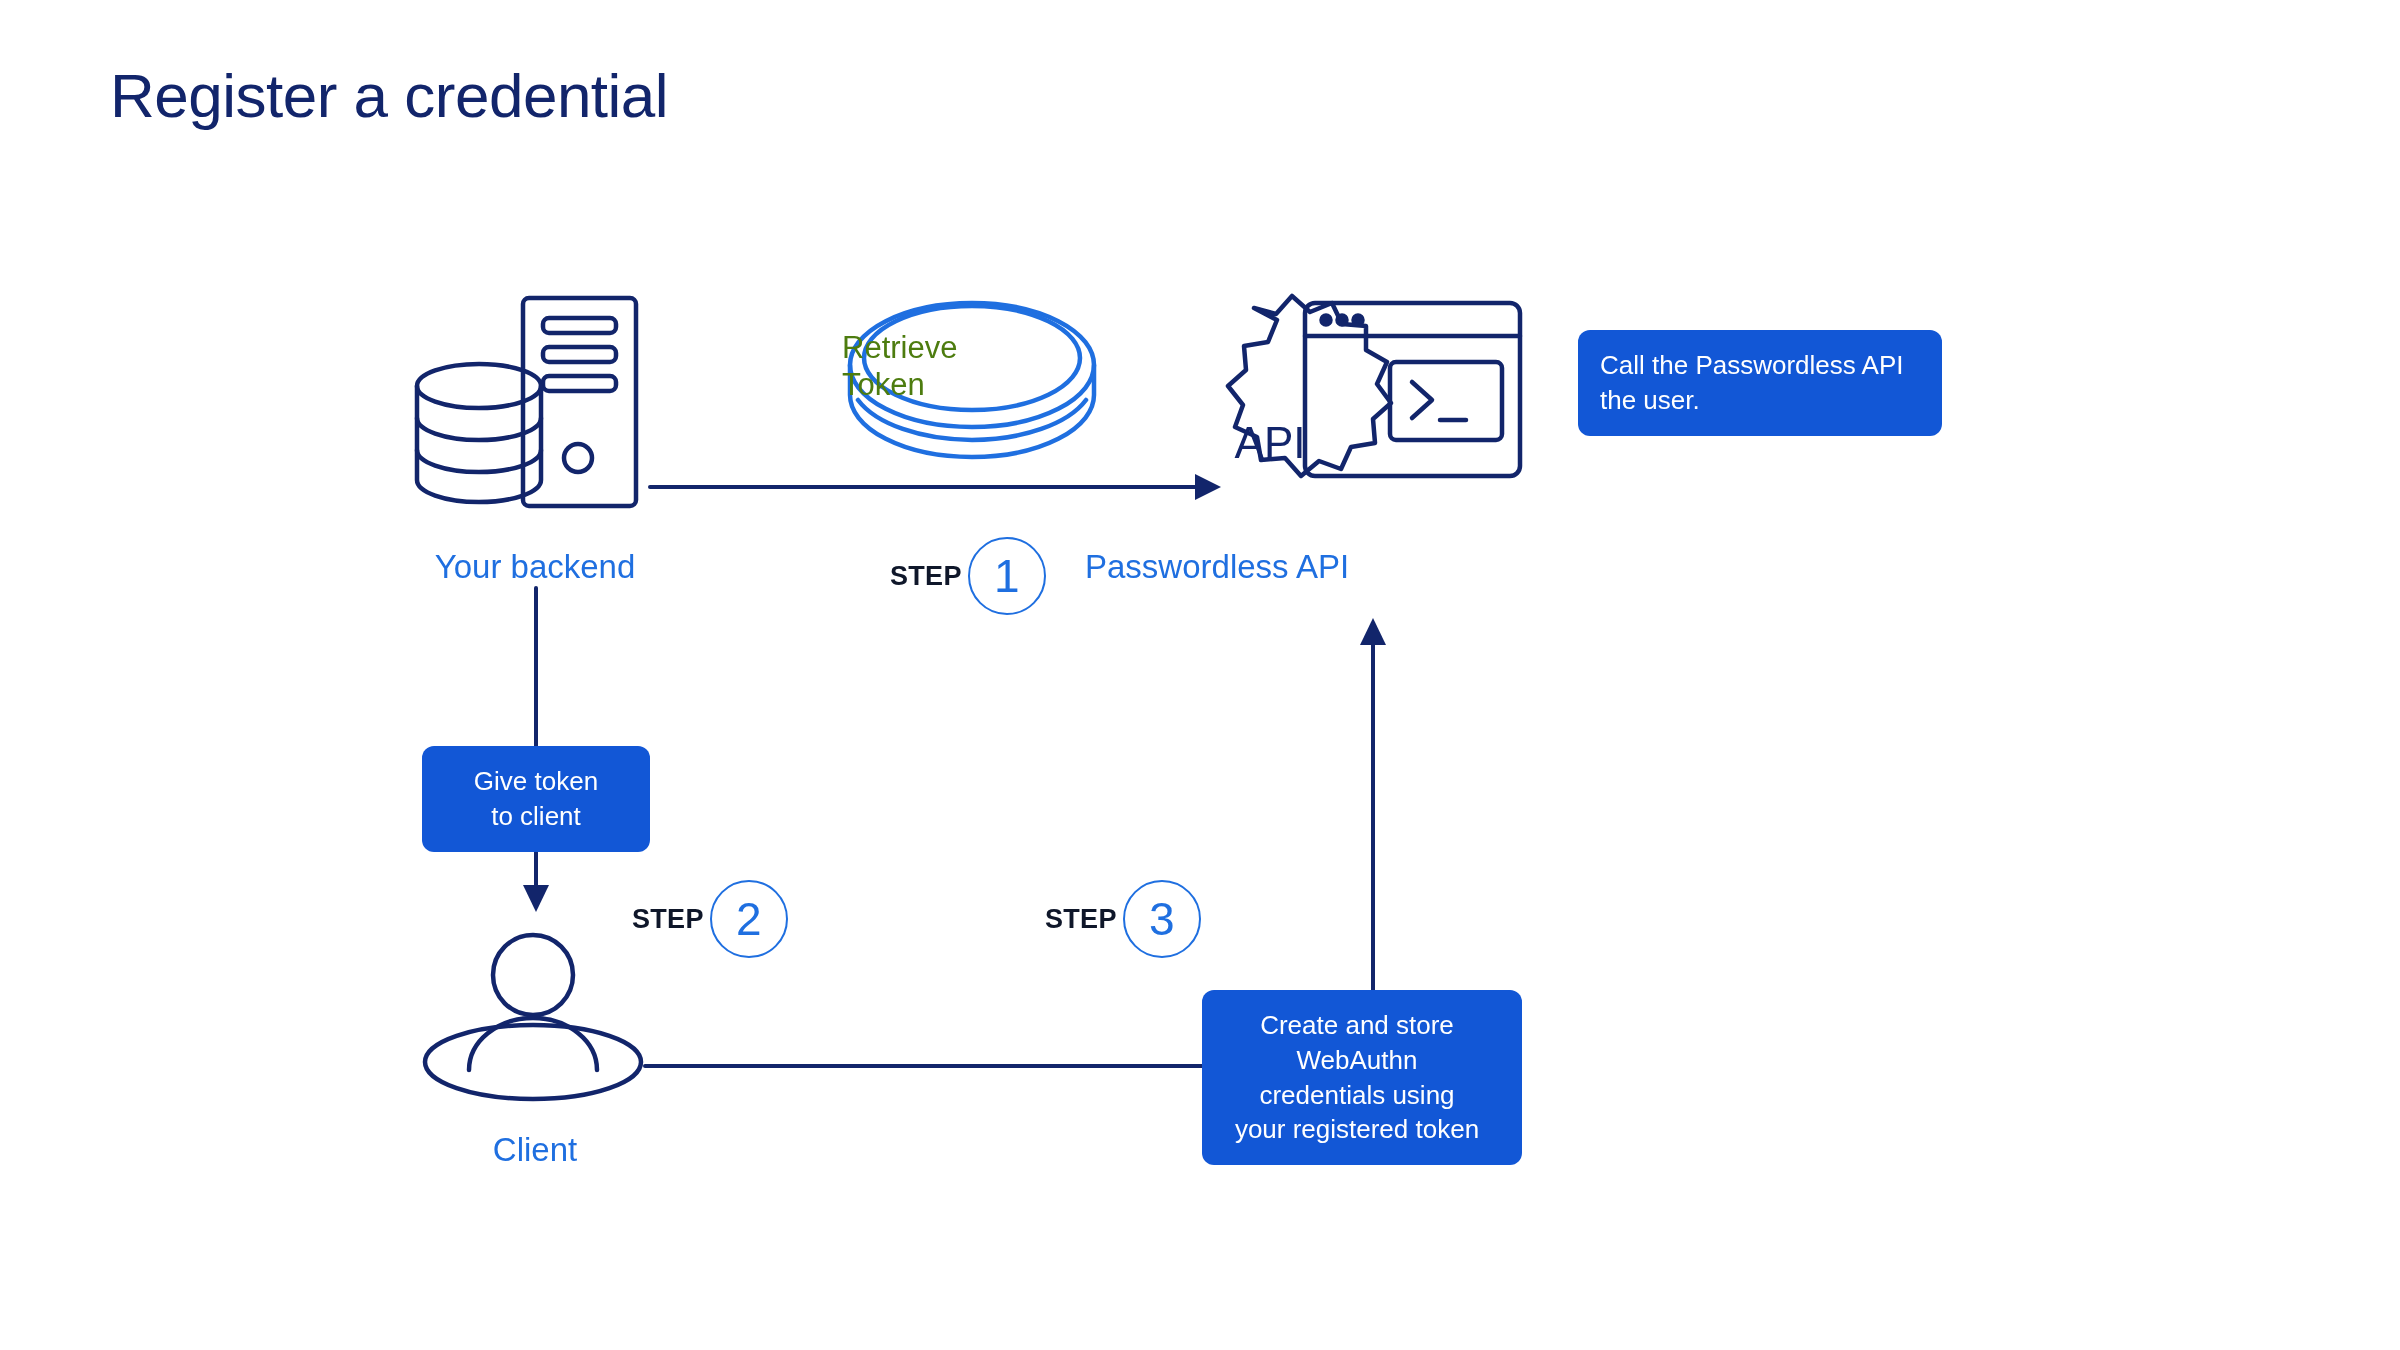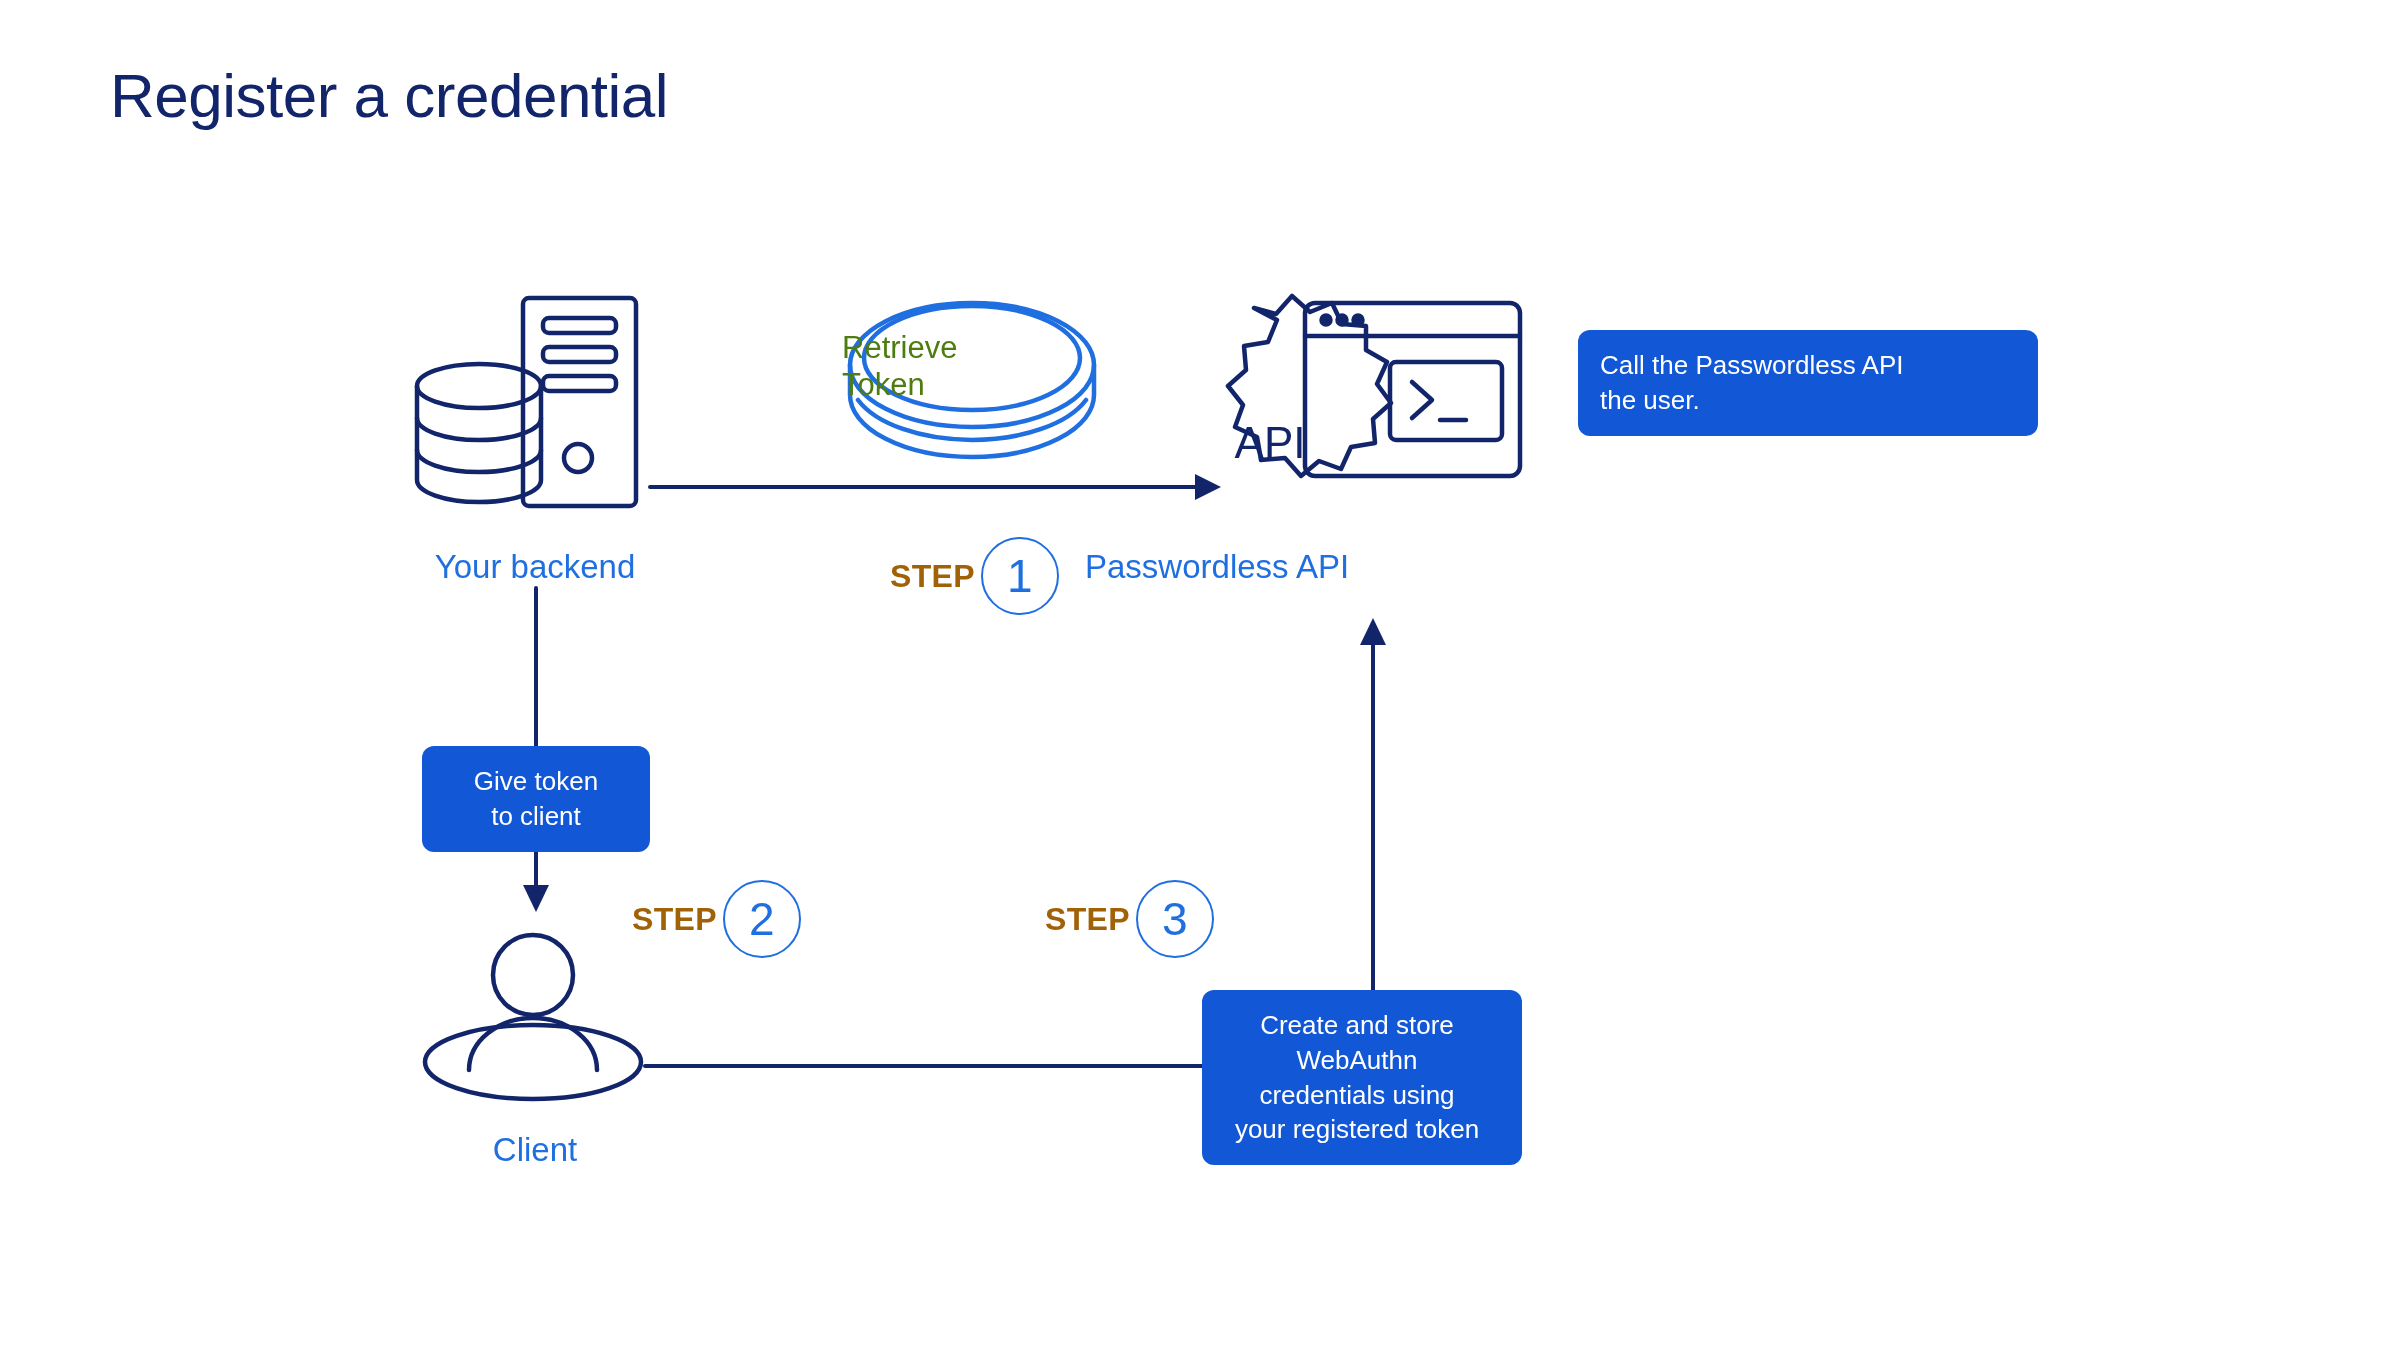--- a/index.html
+++ b/index.html
@@ -49,23 +49,23 @@
   .callout.center {
     text-align: center;
   }
   .step {
     position: absolute;
     display: flex;
     align-items: center;
     gap: 6px;
   }
   .step .step-word {
-    font-size: 32px;
+    font-size: 27px;
     font-weight: bold;
-    color: #a16207;
+    color: #0f172a;
     letter-spacing: 0.3px;
   }
   .step .step-num {
     width: 78px;
     height: 78px;
     border: 2.5px solid #1f6fe0;
     border-radius: 50%;
     color: #1f6fe0;
     font-size: 46px;
     display: flex;
@@ -183,21 +183,21 @@
   <div class="step" style="left:632px; top:880px;">
     <span class="step-word">STEP</span>
     <span class="step-num">2</span>
   </div>
 
   <div class="step" style="left:1045px; top:880px;">
     <span class="step-word">STEP</span>
     <span class="step-num">3</span>
   </div>
 
-  <div class="callout" style="left:1578px; top:330px; width:460px;">
+  <div class="callout" style="left:1578px; top:330px; width:364px;">
     <div>Call the Passwordless API</div>
     <div>the user.</div>
   </div>
 
   <div class="callout center" style="left:422px; top:746px; width:228px;">
     <div>Give token</div>
     <div>to client</div>
   </div>
 
   <div class="callout center" style="left:1202px; top:990px; width:320px;padding-left:12px;">

